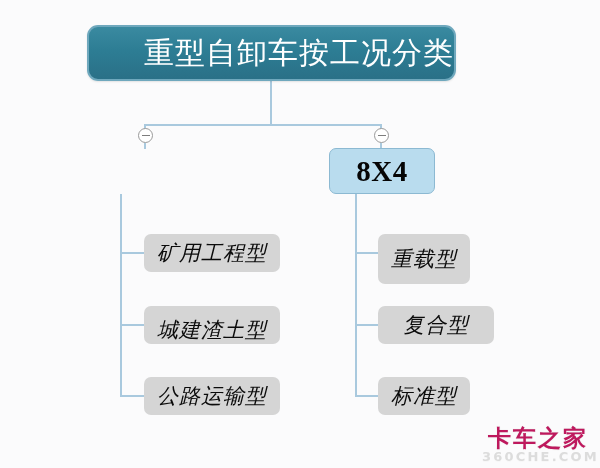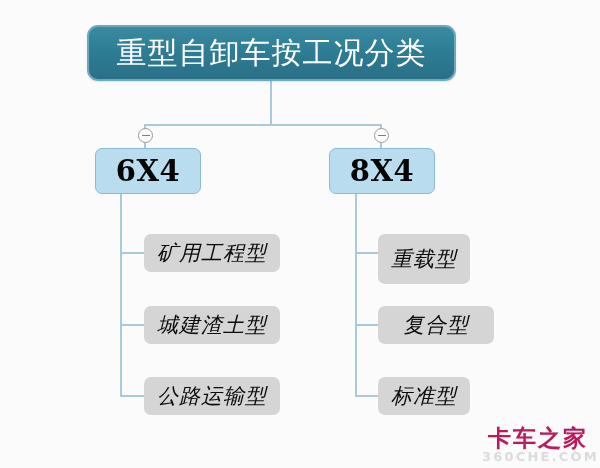--- a/index.html
+++ b/index.html
@@ -47,21 +47,21 @@
     margin-top: -0.65px;
     background: #7d7d7d;
   }
 
   
   .node-root {
     position: absolute;
     box-sizing: border-box;
     display: flex;
     align-items: center;
-    justify-content: center;
+    justify-content: flex-end;
     background: linear-gradient(180deg, #3a8aa0 0%, #2d7d94 45%, #2a7087 100%);
     border: 2px solid #6fa8bd;
     border-radius: 11px;
     color: #ffffff;
     font-size: 30px;
     letter-spacing: 1px;
     z-index: 5;
     box-shadow: 0 1px 2px rgba(0,0,0,0.10);
     font-family: Liberation Serif, serif;
   }
@@ -140,37 +140,34 @@
   <div class="conn h" style="left:144px; top:124px; width:238px;"></div>
   <div class="conn v" style="left:144px; top:124px; height:13px;"></div>
   <div class="conn v" style="left:380px; top:124px; height:13px;"></div>
 
   <div class="toggle" style="left:138px; top:128px;"></div>
   <div class="toggle" style="left:374px; top:128px;"></div>
 
   <div class="conn v" style="left:144px; top:143px; height:6px;"></div>
   <div class="conn v" style="left:380px; top:143px; height:6px;"></div>
 
-  <div class="node-l1" style="left:95px; top:148px; width:106px; height:46px;">
-    <span>6X4</span>
-  </div>
 
-  <div class="node-l1" style="left:329px; top:148px; width:106px; height:46px;">
+  <div class="node-l1" style="left:329px; top:148px; width:106px; height:46px;font-family:Liberation Serif, serif;">
     <span>8X4</span>
   </div>
 
   <div class="conn v" style="left:120px; top:194px; height:203px;"></div>
   <div class="conn h" style="left:120px; top:252px; width:26px;"></div>
   <div class="conn h" style="left:120px; top:324px; width:26px;"></div>
   <div class="conn h" style="left:120px; top:395px; width:26px;"></div>
 
   <div class="node-leaf" style="left:144px; top:234px; width:136px; height:38px;">
     <span>矿用工程型</span>
   </div>
-  <div class="node-leaf" style="left:144px; top:306px; width:136px; height:38px;">
+  <div class="node-leaf" style="left:144px; top:306px; width:136px; height:38px;align-items:flex-end;">
     <span>城建渣土型</span>
   </div>
   <div class="node-leaf" style="left:144px; top:377px; width:136px; height:38px;">
     <span>公路运输型</span>
   </div>
 
   <div class="conn v" style="left:355px; top:194px; height:203px;"></div>
   <div class="conn h" style="left:355px; top:252px; width:25px;"></div>
   <div class="conn h" style="left:355px; top:324px; width:25px;"></div>
   <div class="conn h" style="left:355px; top:395px; width:25px;"></div>

